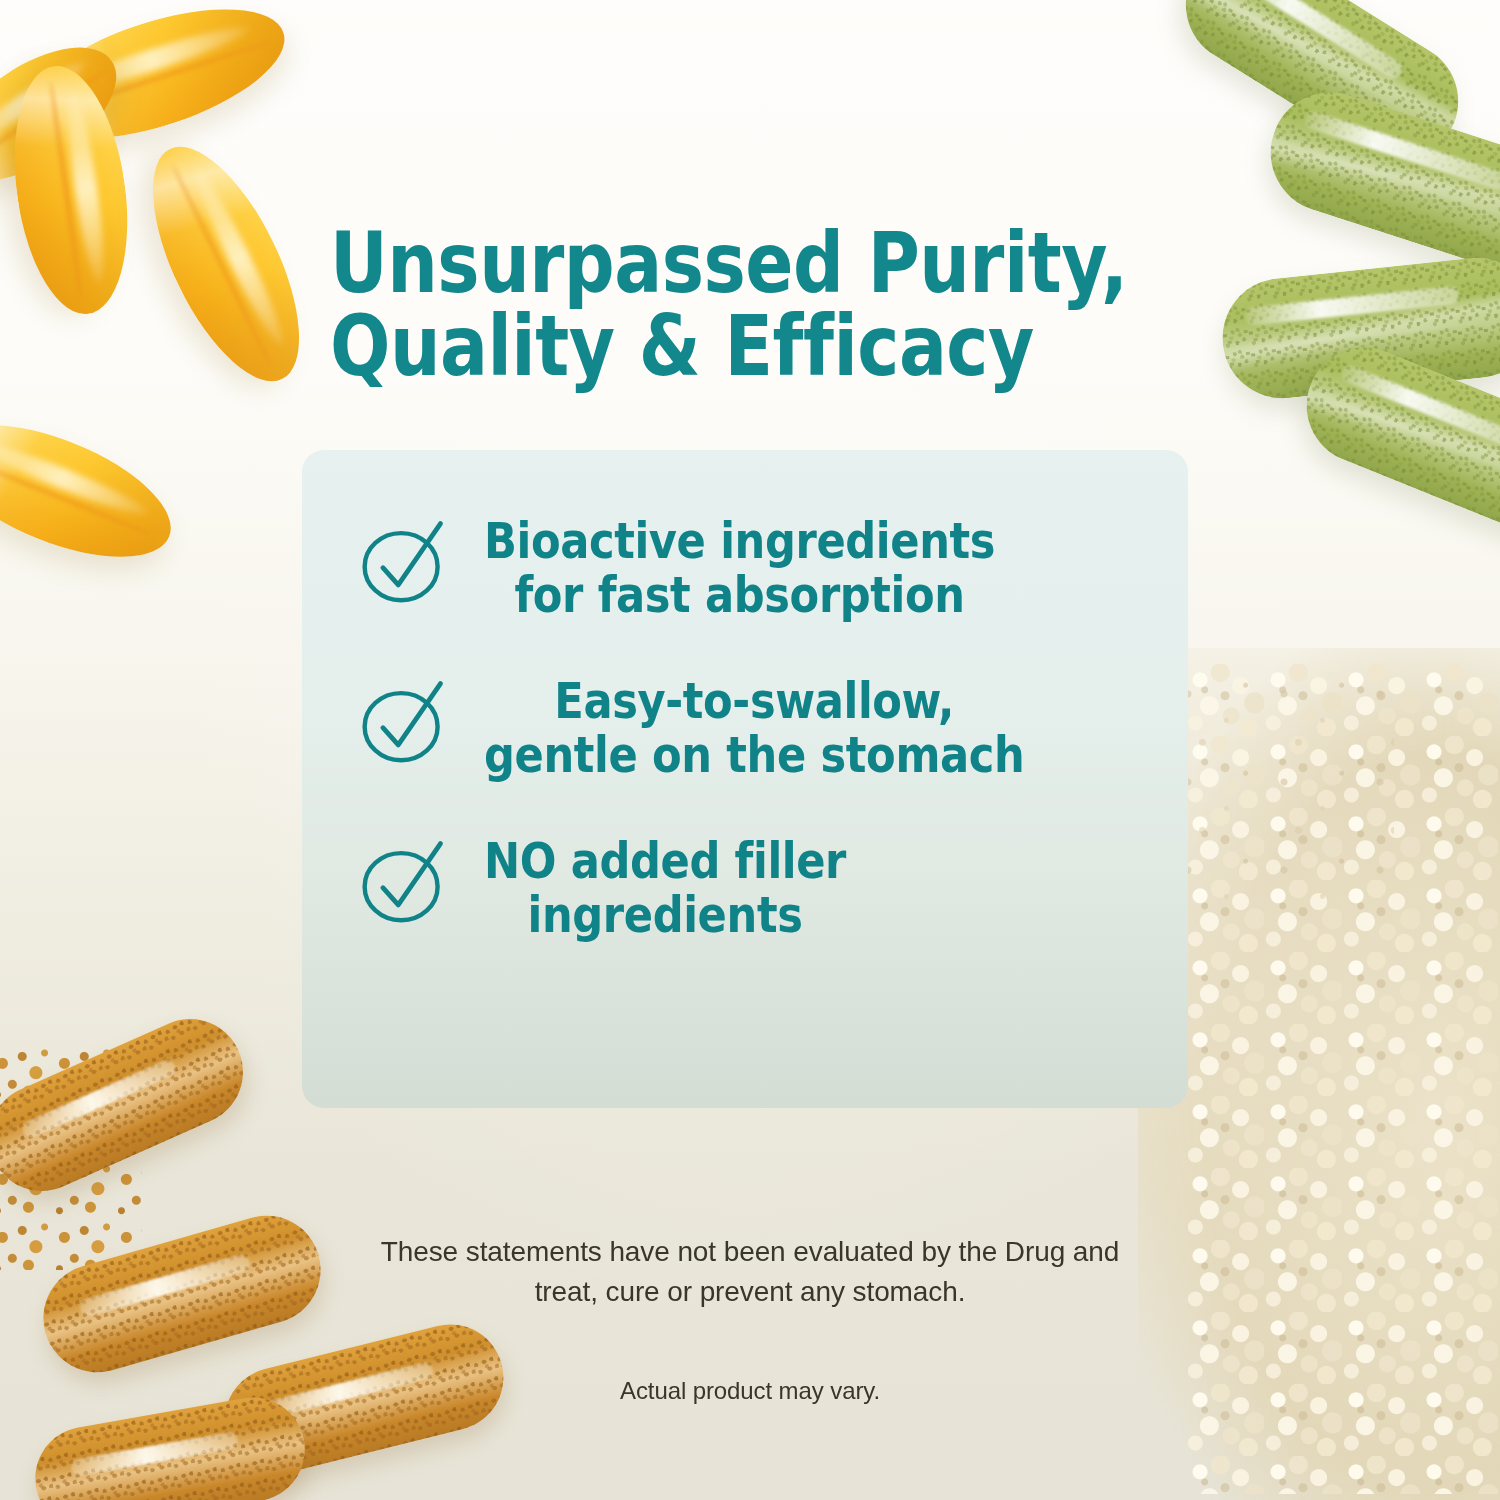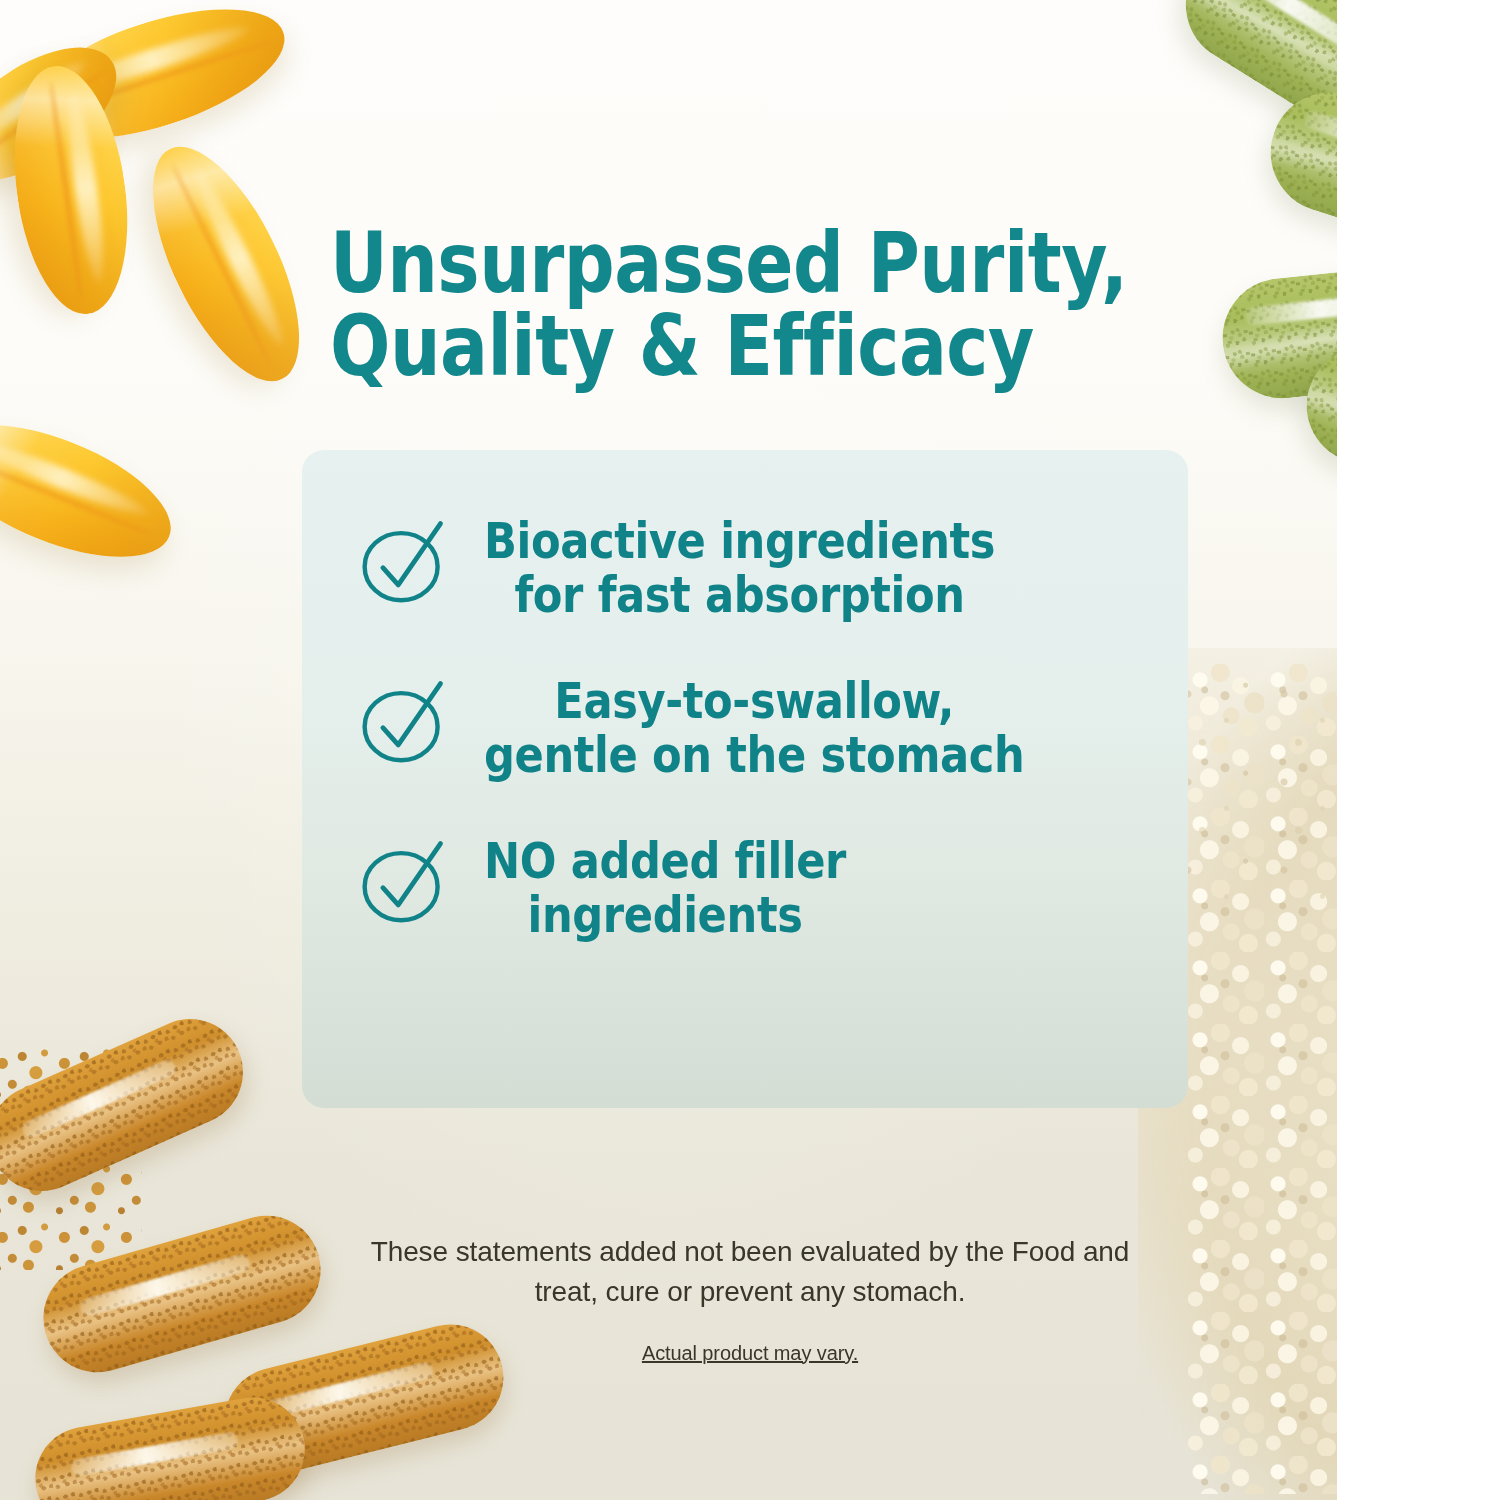--- a/index.html
+++ b/index.html
@@ -2,21 +2,21 @@
 <html><head>
 <meta charset="utf-8">
 <style>
   html, body {
     margin: 0;
     padding: 0;
     background: #ffffff;
   }
   #stage {
     position: relative;
-    width: 1337px;
+    width: 1500px;
     height: 1500px;
     overflow: hidden;
     font-family: "Liberation Sans", sans-serif;
     background: linear-gradient(180deg,
         #fefdfb 0%,
         #fdfcf8 24%,
         #f7f5ec 45%,
         #efece0 62%,
         #e9e6d9 78%,
         #e7e4d7 100%);
@@ -242,23 +242,22 @@
     top: 1232px;
     width: 900px;
     text-align: center;
     color: #393728;
     font-size: 28px;
     line-height: 1.42;
     font-family: "Liberation Sans", sans-serif;
     letter-spacing: -0.1px;
   }
   .disclaimer .note {
-    margin-top: 27px;
-    font-size: 20px;
-    text-decoration: underline;
+    margin-top: 62px;
+    font-size: 24px;
   }
 
   
   .blend {
     position: absolute;
     inset: 0;
     pointer-events: none;
     background: radial-gradient(ellipse at 50% 42%, rgba(255,255,255,.22) 0%, rgba(255,255,255,0) 58%);
   }
 </style>
@@ -342,18 +341,18 @@
         <span class="benefit-text">
           <span>NO added filler</span><br>
           <span>ingredients</span>
         </span>
       </div>
 
     </div>
   </div>
 
   <div class="disclaimer">
-    <div>These statements added not been evaluated by the Food and</div>
+    <div>These statements have not been evaluated by the Drug and</div>
     <div>treat, cure or prevent any stomach.</div>
     <div class="note">Actual product may vary.</div>
   </div>
 
 </div>
 
 </body></html>

